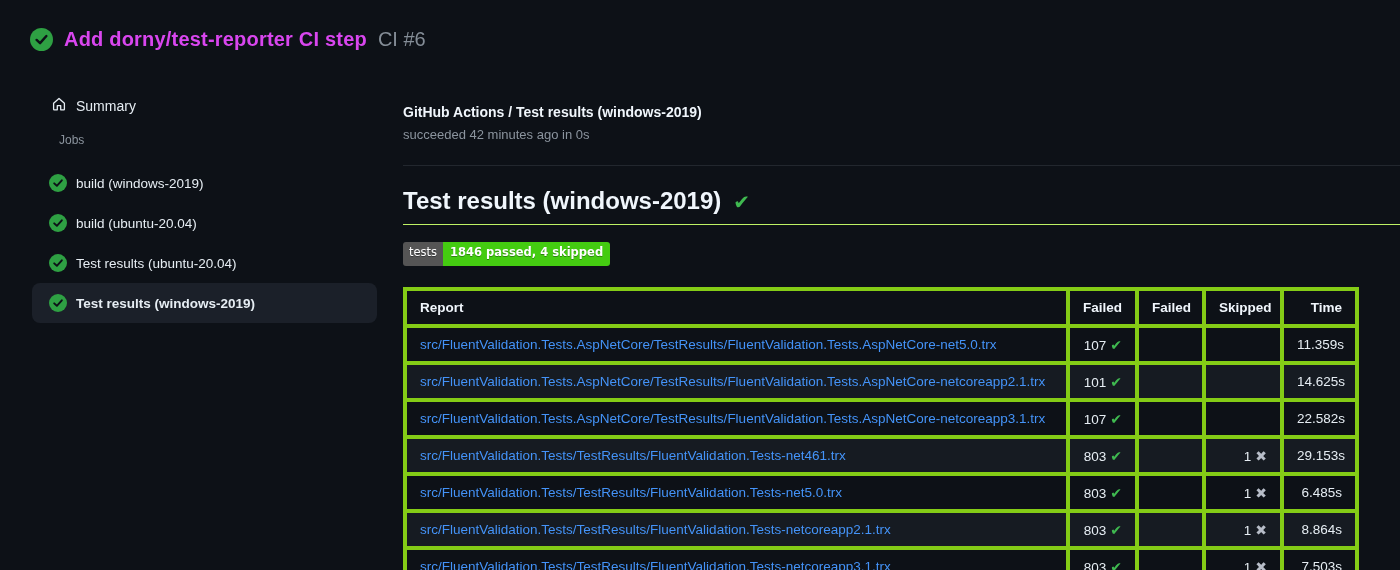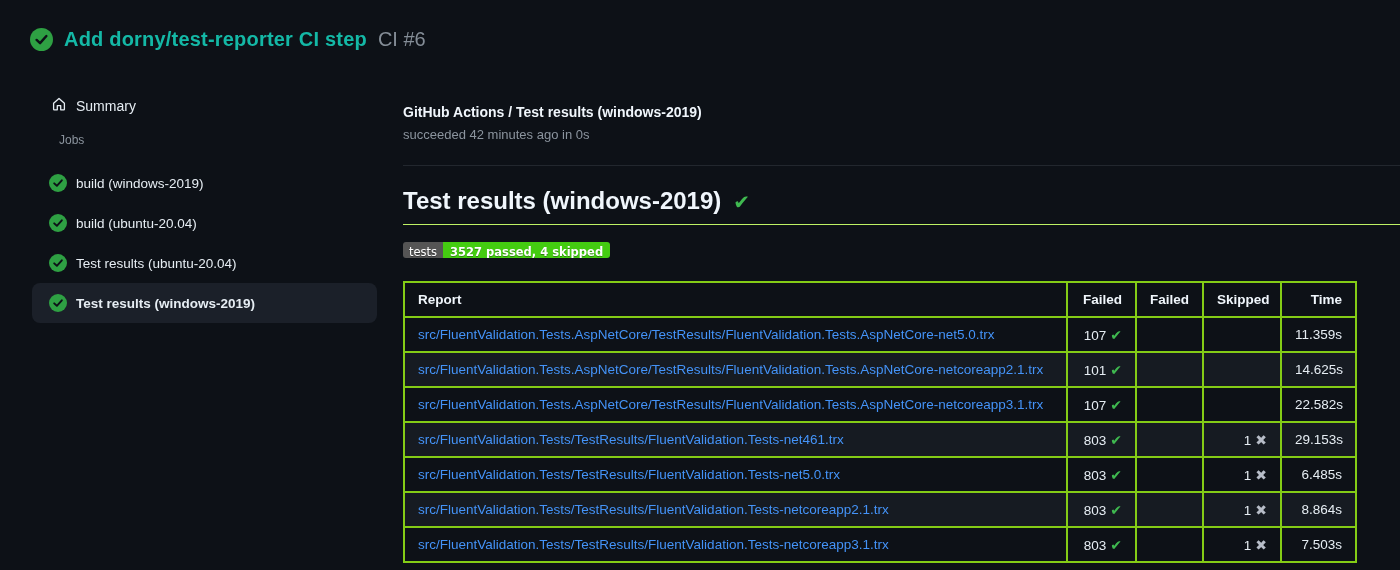--- a/index.html
+++ b/index.html
@@ -8,21 +8,21 @@
     background:var(--bg,#0d1117);
     font-family:"Liberation Sans","DejaVu Sans",sans-serif;
     color:#e6edf3;
     -webkit-font-smoothing:antialiased;
   }
   .page{position:relative;width:1400px;height:570px;}
 
   
   .run-header{position:absolute;top:28px;left:30px;display:flex;align-items:center;gap:11px;}
   .run-header .big-check svg{display:block;}
-  .run-title{font-size:20px;font-weight:700;color:#14b8a6;letter-spacing:.2px;}
+  .run-title{font-size:20px;font-weight:700;color:#d946ef;letter-spacing:.2px;}
   .run-ref{font-size:20px;font-weight:400;color:#848d97;}
 
   
   .sidebar{position:absolute;top:0;left:16px;width:385px;}
   .summary-row{margin-top:95px;padding-left:35px;display:flex;align-items:center;gap:9px;height:22px;cursor:pointer;}
   .summary-row .label{font-size:14px;color:#e6edf3;}
   .jobs-heading{margin-top:16px;padding-left:43px;font-size:12px;color:#8b949e;height:16px;}
   .jobs-list{margin-top:14px;}
   .job-item{display:flex;align-items:center;gap:9px;height:40px;margin:0 24px 0 16px;padding:0 10px 0 17px;border-radius:8px;cursor:pointer;text-align:right;}
   .job-item .job-label{font-size:13.5px;color:#e6edf3;white-space:nowrap;}
@@ -34,29 +34,29 @@
   .main{position:absolute;left:403px;top:103px;right:0;}
   .check-title{font-size:14px;font-weight:700;color:#f0f6fc;line-height:18px;}
   .check-status{margin-top:6px;font-size:13px;color:#8b949e;line-height:16px;}
   .divider{margin-top:22px;height:1px;background:#22272e;width:100%;}
   .section-heading{margin-top:19px;font-size:24px;font-weight:700;color:#f0f6fc;line-height:32px;
     padding-bottom:6px;border-bottom:1px solid #bef264;}
   .section-heading .heading-check{color:var(--check-green,#3fb950);font-size:20px;font-weight:700;margin-left:12px;}
 
   
   .badge-row{margin-top:17px;}
-  .badge{display:inline-flex;height:16px;border-radius:3px;overflow:hidden;
+  .badge{display:inline-flex;height:24px;border-radius:3px;overflow:hidden;
     font-family:"DejaVu Sans","Liberation Sans",sans-serif;font-size:11.5px;color:#fff;
     text-shadow:0 1px 0 rgba(1,4,9,.35);cursor:pointer;}
   .badge .badge-label{background:var(--badge-label-bg,#555);padding:0 6px;line-height:20px;}
   .badge .badge-value{background:var(--badge-value-bg,#44cc11);padding:0 7px;line-height:20px;font-weight:700;}
 
   
   .results-table{margin-top:21px;border-collapse:collapse;table-layout:fixed;width:952px;font-size:13.5px;}
-  .results-table th,.results-table td{border:2px solid #84cc16;height:33px;padding:0 13px;white-space:nowrap;overflow:hidden;margin-top:43px;}
+  .results-table th,.results-table td{border:4px solid #84cc16;height:33px;padding:0 13px;white-space:nowrap;overflow:hidden;margin-top:43px;}
   .results-table th{font-weight:700;color:#f0f6fc;text-align:right;}
   .results-table th.col-report{text-align:left;}
   .results-table td{text-align:right;color:#e6edf3;}
   .results-table td.cell-report{text-align:left;}
   .results-table tbody tr{background:#0d1117;}
   .results-table tbody tr:nth-child(even){background:#161b22;}
   a.report-link{color:var(--link-blue,#4493f8);text-decoration:none;cursor:pointer;}
   .pass-icon{color:var(--check-green,#3fb950);font-size:14px;margin-left:4px;}
   .skip-icon{color:#b7bdc8;font-size:14px;margin-left:4px;}
 </style>
@@ -132,21 +132,21 @@
   <div class="main">
     <div class="check-title">GitHub Actions / Test results (windows-2019)</div>
     <div class="check-status">succeeded 42 minutes ago in 0s</div>
     <div class="divider"></div>
 
     <div class="section-heading"><span>Test results (windows-2019)</span><span class="heading-check">✔</span></div>
 
     <div class="badge-row">
       <span class="badge">
         <span class="badge-label">tests</span>
-        <span class="badge-value">3527 passed, 4 skipped</span>
+        <span class="badge-value">1846 passed, 4 skipped</span>
       </span>
     </div>
 
     <table class="results-table">
       <colgroup>
         <col style="width:663px">
           <col style="width:69px">
           <col style="width:67px">
           <col style="width:78px">
           <col style="width:75px">

